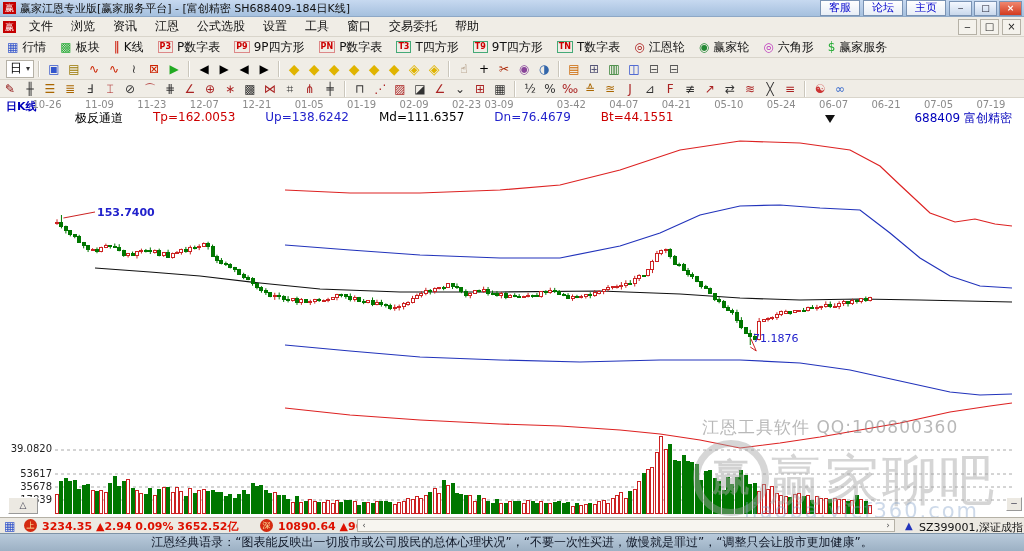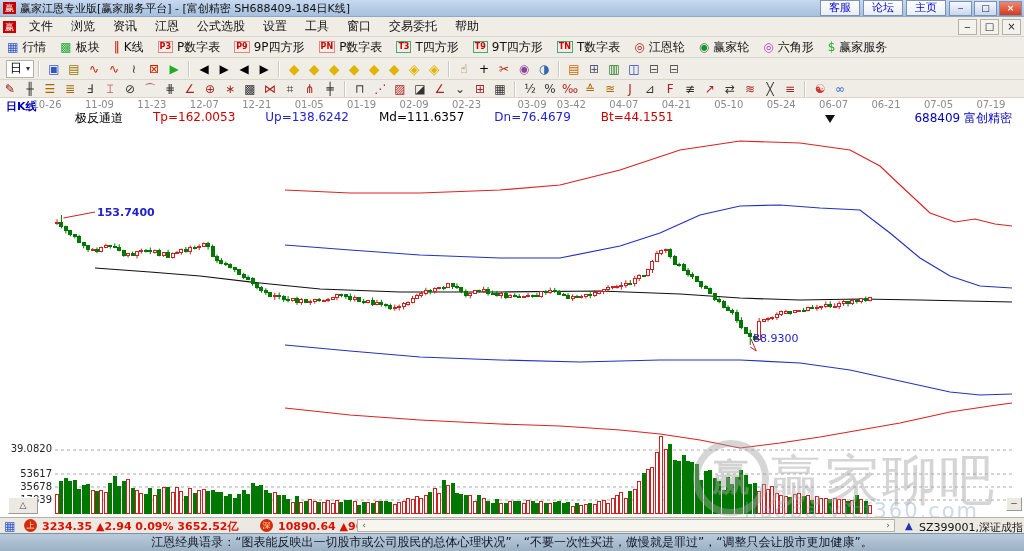--- a/index.html
+++ b/index.html
@@ -825,46 +825,47 @@
   <div id="date-row">
       <span class="dtick" style="left: 47px;">10-26</span>
       <span class="dtick" style="left: 99.44px;">11-09</span>
       <span class="dtick" style="left: 151.88px;">11-23</span>
       <span class="dtick" style="left: 204.32px;">12-07</span>
       <span class="dtick" style="left: 256.76px;">12-21</span>
       <span class="dtick" style="left: 309.2px;">01-05</span>
       <span class="dtick" style="left: 361.64px;">01-19</span>
       <span class="dtick" style="left: 414.08px;">02-09</span>
       <span class="dtick" style="left: 466.52px;">02-23</span>
-      <span class="dtick" style="left: 532px;">03-09</span>
+      <span class="dtick" style="left: 499px;">03-09</span>
       <span class="dtick" style="left: 571.4px;">03-42</span>
       <span class="dtick" style="left: 623.84px;">04-07</span>
       <span class="dtick" style="left: 676.28px;">04-21</span>
       <span class="dtick" style="left: 728.72px;">05-10</span>
       <span class="dtick" style="left: 781.16px;">05-24</span>
       <span class="dtick" style="left: 833.6px;">06-07</span>
       <span class="dtick" style="left: 886.04px;">06-21</span>
       <span class="dtick" style="left: 938.48px;">07-05</span>
       <span class="dtick" style="left: 990.92px;">07-19</span>
     </div>
   <div id="indrow" class="abs">
       <span style="color: rgb(0, 0, 0);">极反通道</span>
       <span style="color: rgb(204, 0, 0);">Tp=162.0053</span>
       <span style="color: rgb(34, 34, 204);">Up=138.6242</span>
       <span style="color: rgb(0, 0, 0);">Md=111.6357</span>
       <span style="color: rgb(34, 34, 204);">Dn=76.4679</span>
       <span style="color: rgb(204, 0, 0);">Bt=44.1551</span>
     </div>
   <div id="symlabel" class="abs">688409 富创精密</div>
   <div id="anno-high" class="anno" style="left: 97px; top: 108px; font-weight: bold;">153.7400</div>
-  <div id="anno-low" class="anno" style="left: 753px; top: 234px;">88.9300</div>
+  <div id="anno-low" class="anno" style="left: 753px; top: 234px;">71.1876</div>
   <div class="axlabel" style="top:345px;">39.0820</div>
   <div class="axlabel" style="top:370px;">53617</div>
   <div class="axlabel" style="top:383px;">35678</div>
   <div class="axlabel" style="top:396px;">17839</div>
+  <div id="wm-tool" class="abs">江恩工具软件  QQ:100800360</div>
   <div id="wm-logo" class="abs">赢</div>
   <div id="wm-brand" class="abs">赢家聊吧</div>
   <div id="wm-site" class="abs">liaoba.yjcf360.com</div>
   <div class="mini3d" style="top:399px;left:8px;width:28px;height:15px;font-size:9px;line-height:14px;color:#445;">△</div>
   <div class="mini3d" style="top:399px;left:1006px;width:14px;height:12px;font-size:9px;line-height:10px;color:#445;">−</div>
 </div>
 
 <div id="statusrow" class="abs">
   <div id="sgrid">▦</div>
   <div class="coin" style="left:24px;">上</div>

